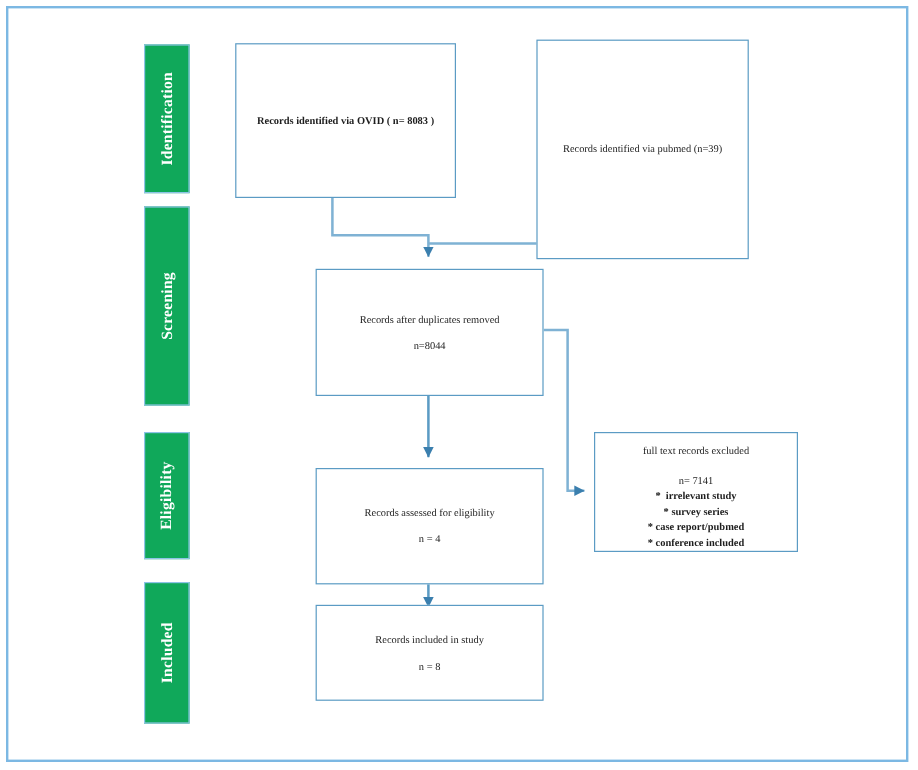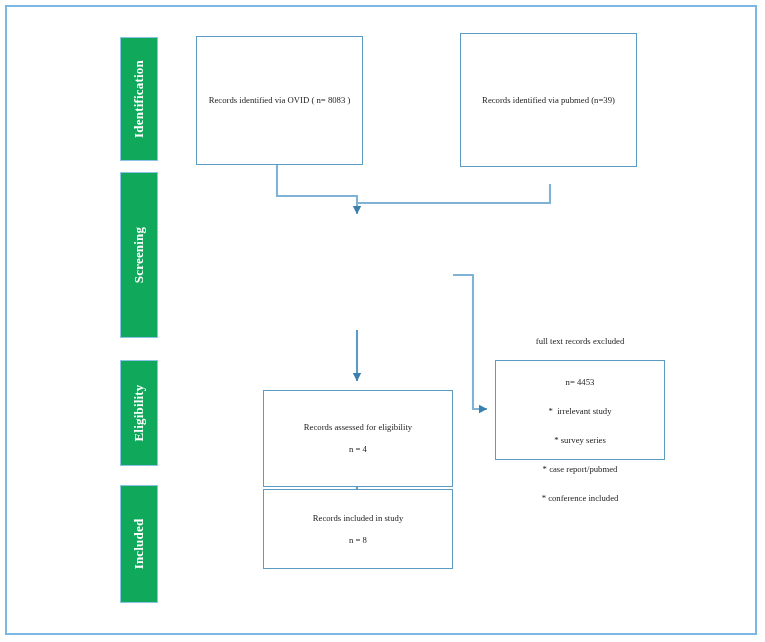--- a/index.html
+++ b/index.html
@@ -78,29 +78,29 @@
     line-height: 1.45;
   }
   .flow-box .line {
     display: block;
     white-space: pre;
   }
   .flow-box .line.gap-above {
     margin-top: 9px;
   }
   .flow-box.excluded {
-    justify-content: center;
+    justify-content: flex-end;
     padding-top: 20px;
-    gap: 16px;
   }
   .flow-box.excluded .line.head {
     margin-bottom: 13px;
   }
   .flow-box.excluded .line.bullet {
     line-height: 1.5;
+    font-weight: bold;
   }
 </style>
 </head>
 <body>
 
 <div id="page">
 
   <div id="page-frame"></div>
 
   <svg id="connectors" viewBox="0 0 765 642" xmlns="http://www.w3.org/2000/svg">
@@ -133,41 +133,45 @@
   </div>
 
   <div class="stage-bar" style="left:120px; top:360px; width:38px; height:106px;">
     <span class="stage-label">Eligibility</span>
   </div>
 
   <div class="stage-bar" style="left:120px; top:485px; width:38px; height:118px;">
     <span class="stage-label">Included</span>
   </div>
 
-  <div class="flow-box" style="left:196px; top:36px; width:167px; height:129px;">
+  <div class="flow-box" style="left:196px; top:36px; width:184px; height:129px;font-weight:bold;">
     <span class="line">Records identified via OVID ( n= 8083 )</span>
   </div>
 
-  <div class="flow-box" style="left:460px; top:33px; width:177px; height:134px;">
+  <div class="flow-box" style="left:447px; top:33px; width:177px; height:183px;">
     <span class="line">Records identified via pubmed (n=39)</span>
   </div>
 
+  <div class="flow-box" style="left:263px; top:224px; width:190px; height:106px;">
+    <span class="line">Records after duplicates removed</span>
+    <span class="line gap-above">n=8044</span>
+  </div>
 
   <div class="flow-box" style="left:263px; top:390px; width:190px; height:97px;">
     <span class="line">Records assessed for eligibility</span>
     <span class="line gap-above">n = 4</span>
   </div>
 
-  <div class="flow-box" style="left:263px; top:489px; width:190px; height:80px;text-align:center;">
+  <div class="flow-box" style="left:263px; top:504px; width:190px; height:80px;text-align:center;">
     <span class="line">Records included in study</span>
     <span class="line gap-above">n = 8</span>
   </div>
 
   <div class="flow-box excluded" style="left:495px; top:360px; width:170px; height:100px;">
     <span class="line head">full text records excluded</span>
-    <span class="line">n= 4453</span>
+    <span class="line">n= 7141</span>
     <span class="line bullet">*  irrelevant study</span>
     <span class="line bullet">* survey series</span>
     <span class="line bullet">* case report/pubmed</span>
     <span class="line bullet">* conference included</span>
   </div>
 
 </div>
 
 </body></html>

